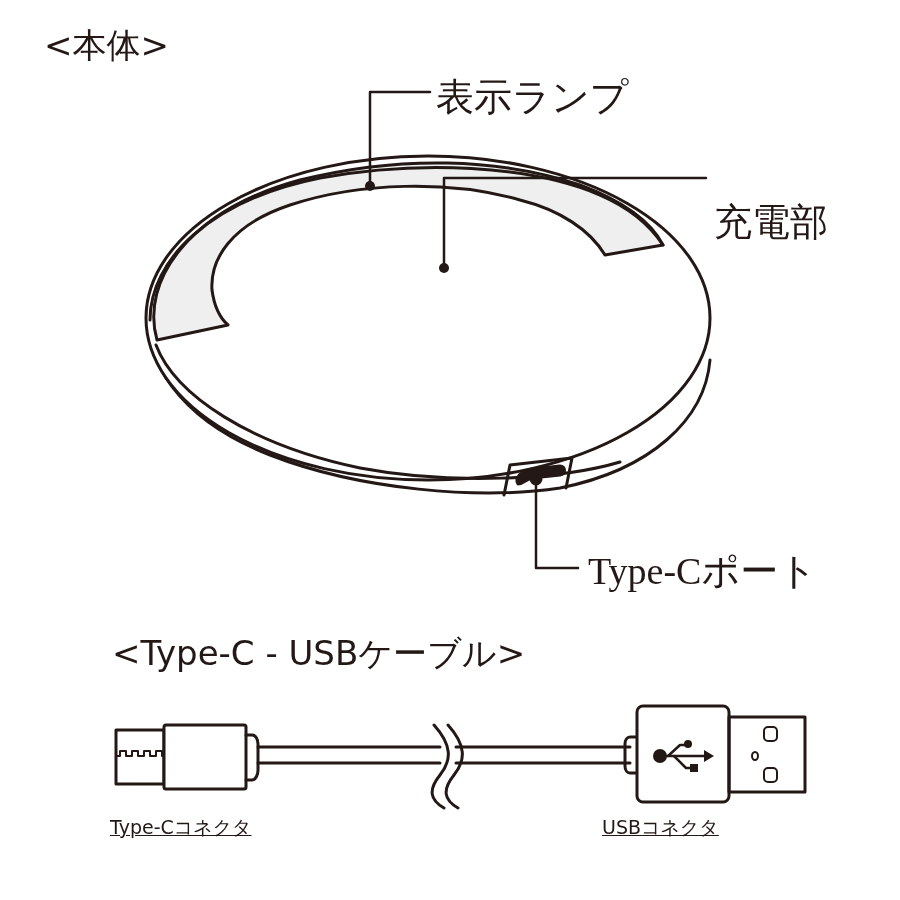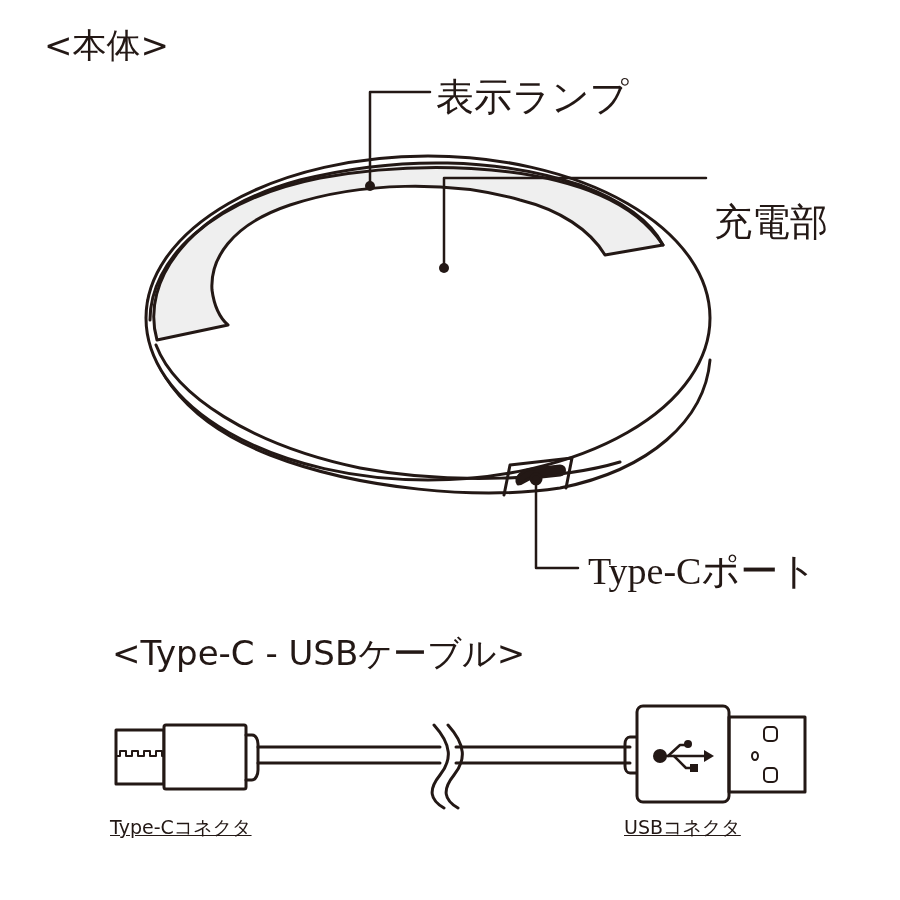--- a/index.html
+++ b/index.html
@@ -93,13 +93,13 @@
 <div class="lbl part-label" style="left:436px; top:78px;">表示ランプ</div>
 
 <div class="lbl part-label" style="left:714px; top:163px;margin-top:40px;">充電部</div>
 
 <div class="lbl part-label" style="left:588px; top:552px;font-family:Liberation Serif, serif;">Type-Cポート</div>
 
 <div class="lbl section-title" style="left:112px; top:636px;">&lt;Type-C - USBケーブル&gt;</div>
 
 <div class="lbl conn-label" style="left:110px; top:818px;">Type-Cコネクタ</div>
 
-<div class="lbl conn-label" style="left:624px; top:818px;text-align:center;">USBコネクタ</div>
+<div class="lbl conn-label" style="left:602px; top:818px;text-align:center;">USBコネクタ</div>
 
 </body></html>

